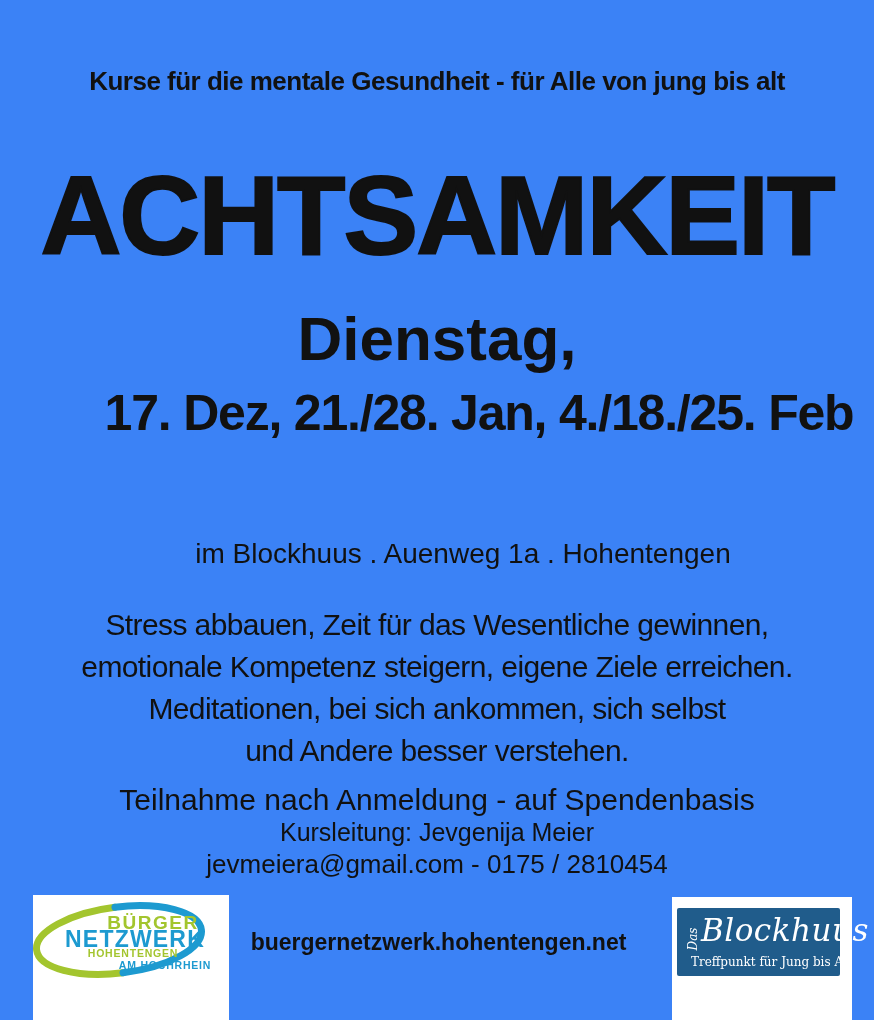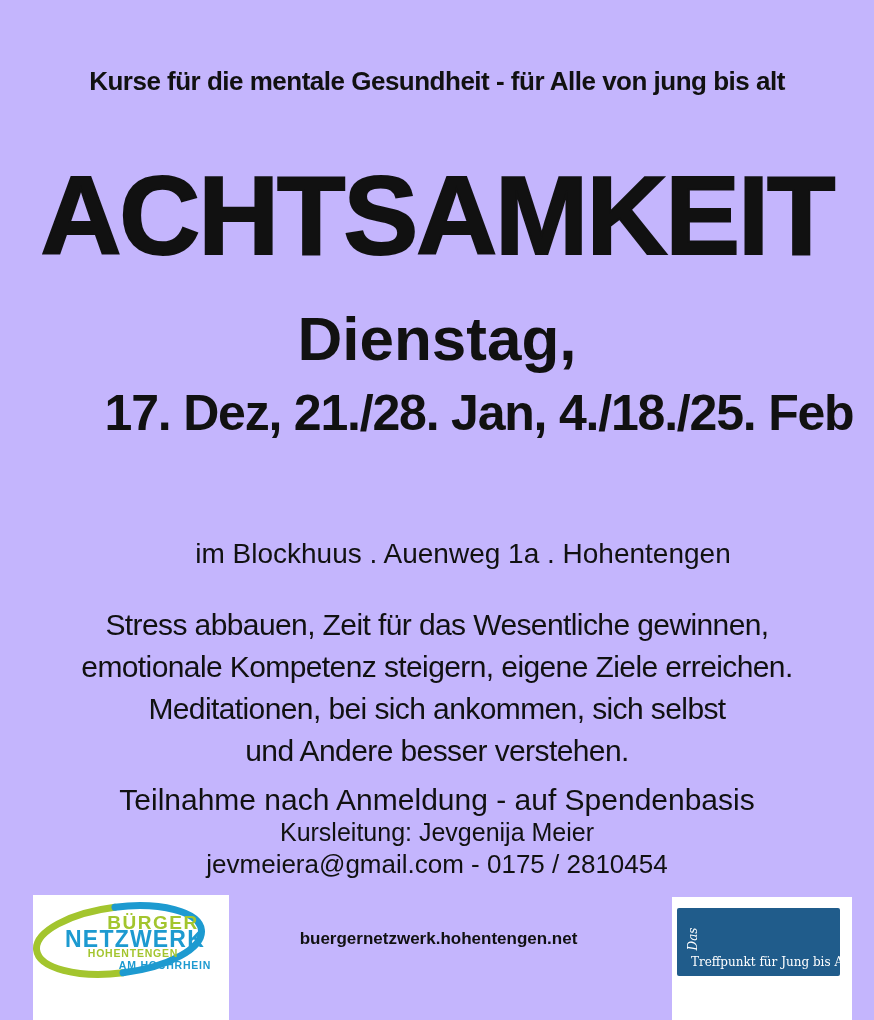--- a/index.html
+++ b/index.html
@@ -5,21 +5,21 @@
   html, body { margin: 0; padding: 0; }
   body {
     font-family: "Liberation Sans", sans-serif;
     background: #888;
   }
   .poster {
     position: relative;
     width: 874px;
     height: 1020px;
     margin: 0 auto;
-    background: #c4b5fd;
+    background: #3b82f6;
     color: #111;
     overflow: hidden;
   }
   .abs { position: absolute; left: 0; width: 100%; text-align: center; }
 
   .tagline {
     top: 66px;
     font-size: 26px;
     font-weight: 700;
     letter-spacing: -0.5px;
@@ -81,21 +81,21 @@
     top: 849px;
     font-size: 26px;
     font-weight: 400;
   }
 
   
   .website {
     top: 929px;
     left: 205px;
     width: 467px;
-    font-size: 17px;
+    font-size: 23px;
     font-weight: 700;
     position: absolute;
     text-align: center;
   }
   .bn-box {
     position: absolute;
     left: 33px;
     top: 895px;
     width: 196px;
     height: 125px;
@@ -194,17 +194,18 @@
     <span class="bn-line bn2">NETZWERK</span>
     <span class="bn-line bn3">HOHENTENGEN</span>
     <span class="bn-line bn4">AM HOCHRHEIN</span>
   </div>
 
   <div class="website">buergernetzwerk.hohentengen.net</div>
 
   <div class="bh-box">
     <div class="bh-rect">
       <span class="bh-das">Das</span>
+      <span class="bh-name">Blockhuus</span>
       <span class="bh-tagline">Treffpunkt für Jung bis Alt</span>
     </div>
   </div>
 
 </div>
 
 </body></html>

